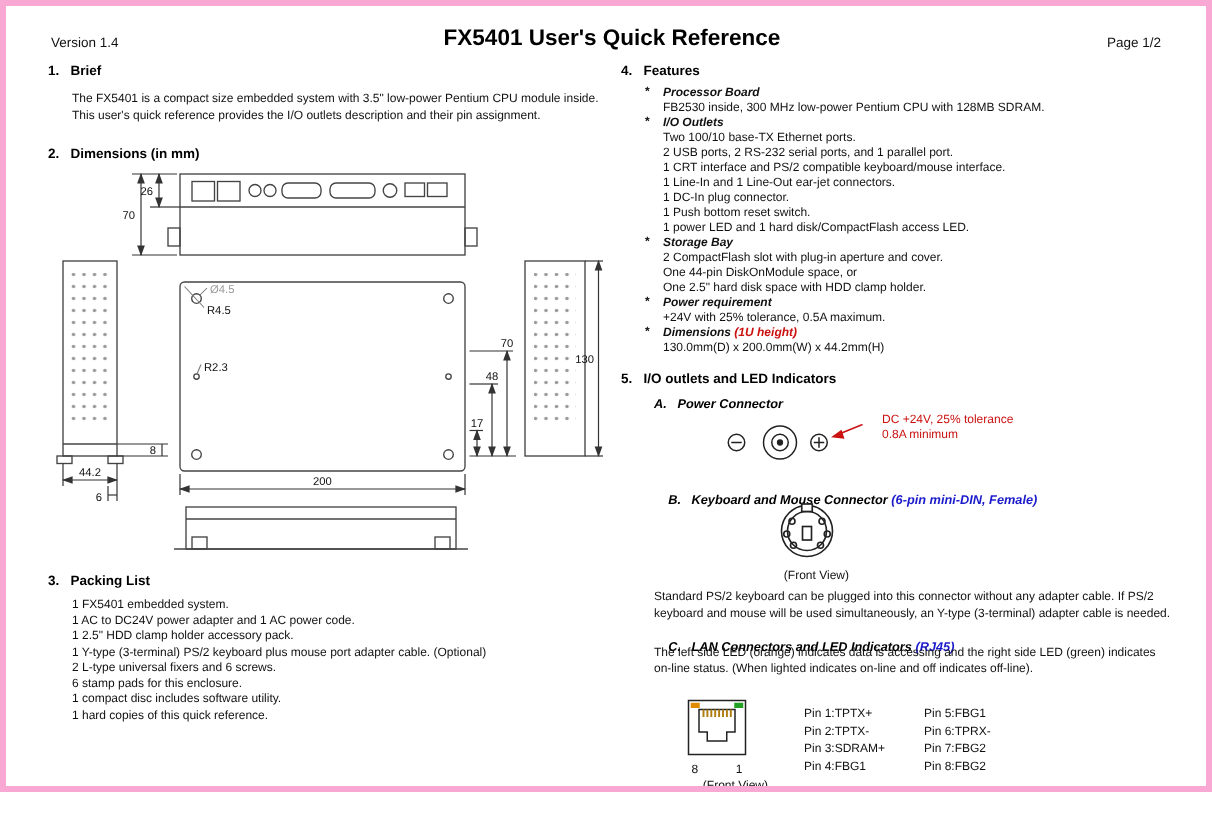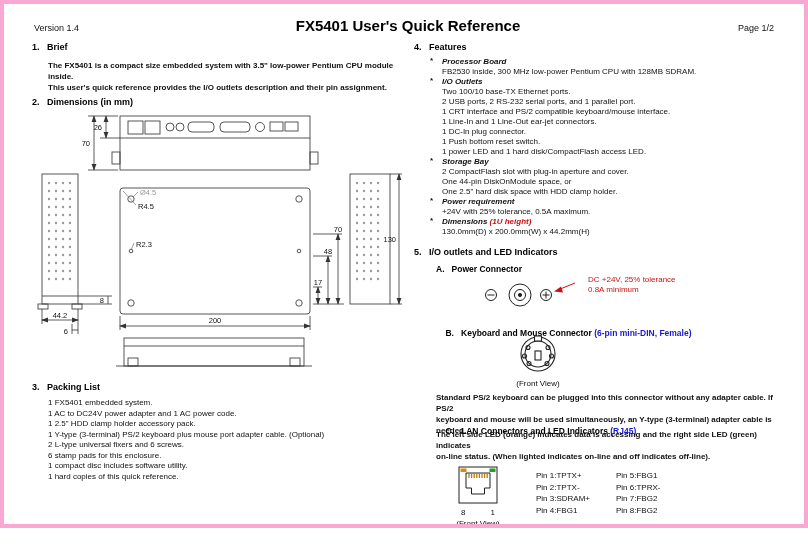--- a/index.html
+++ b/index.html
@@ -6,30 +6,30 @@
   html,body { background:#ffffff; }
   .page {
     position:relative; width:808px; height:528px; background:#fff;
     font-family:"Liberation Sans", sans-serif; color:#111;
     border:4px solid #f9a8d4; overflow:hidden;
   }
   .abs { position:absolute; }
   .fs9 { font-size:9px; }
   .title { font-size:15px; font-weight:bold; color:#000; }
   .heading { font-size:9px; font-weight:bold; white-space:pre-wrap; color:#000;text-align:center; }
-  .subheading { font-size:8.5px; font-weight:bold; white-space:pre-wrap; color:#000; }
-  .body-text { font-size:8px; line-height:11px;font-weight:bold; }
+  .subheading { font-size:8.5px; font-weight:bold; font-style:italic; white-space:pre-wrap; color:#000; }
+  .body-text { font-size:8px; line-height:11px; }
   .list-text { font-size:8px; line-height:10.5px; }
   .features-block { font-size:8px; line-height:10px; width:352px; }
   .ftitle { font-weight:bold; font-style:italic; position:relative; }
   .bullet { position:absolute; left:-12px; top:-1px; font-style:normal; font-weight:bold; }
   .red { color:#cc1111;margin-top:42px; }
   .blue { color:#1a1acc; }
   .note-red { font-size:8px; line-height:9.5px; color:#cc1111; }
-  .front-view { font-size:8px; text-align:center; }
+  .front-view { font-size:8px; text-align:right; }
   .pin-col { font-size:8px; line-height:11.5px; }
   .port-row { display:flex; justify-content:space-between; font-size:8px; }
   .footer { font-size:10px; font-weight:bold; color:#000; }
   svg text { font-family:"Liberation Sans", sans-serif; font-size:7.5px; fill:#111; }
   svg text.gray { fill:#999; }
 </style>
 </head>
 <body>
 
 <div class="page">

